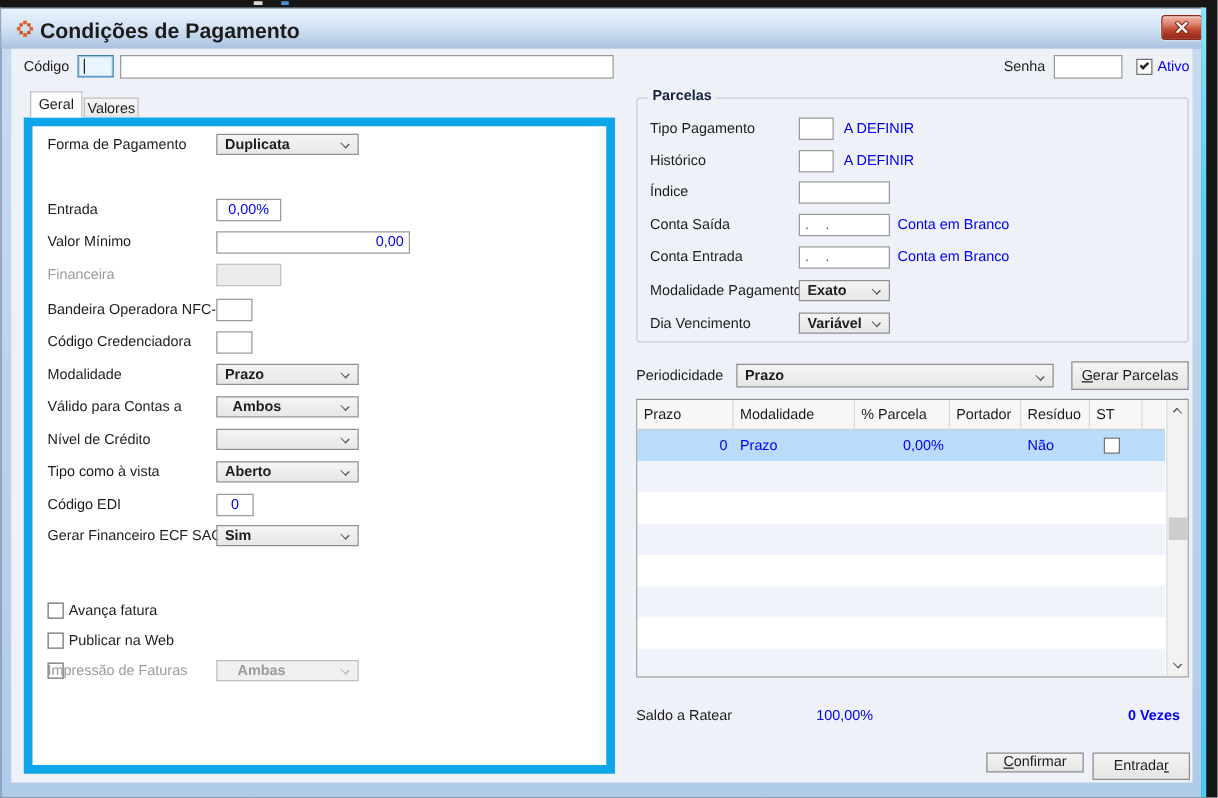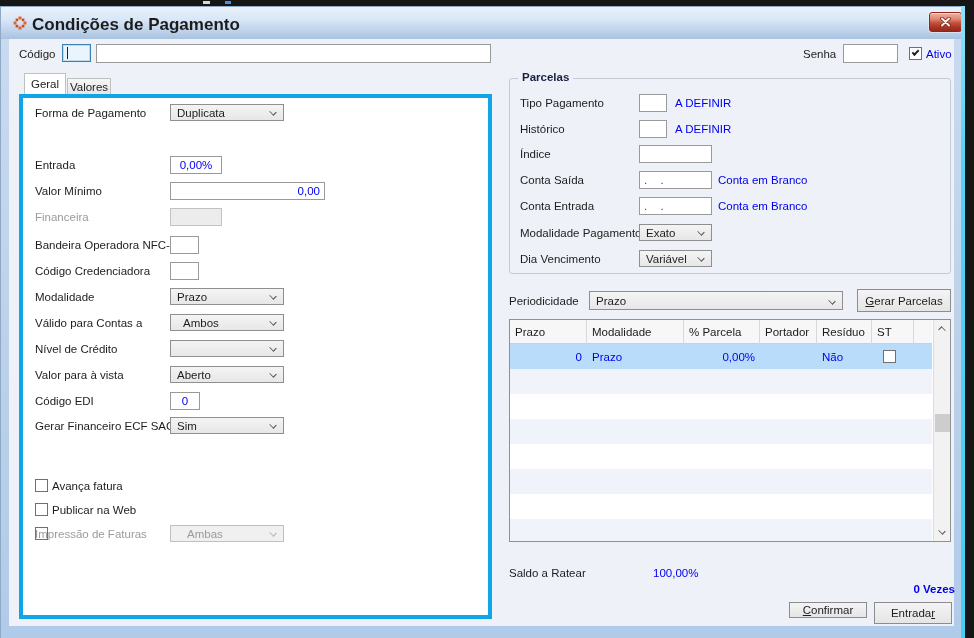--- a/index.html
+++ b/index.html
@@ -36,42 +36,42 @@
          color:#0000ee; display:flex; align-items:center; padding:0 4px; }
   .txt.center { justify-content:center; }
   .txt.right { justify-content:flex-end; }
   .txt.dis { background:#ececec; border-color:#c2c2c2; }
   .txt.focus { border:1px solid #3c7fb1; background:#e9f4fd; box-shadow:inset 0 0 0 1px #bcdcf4; }
   .caret { width:1px; height:12px; background:#222; }
   .dots { color:#3a3aa0; letter-spacing:5px; }
 
   .combo { position:absolute; background:linear-gradient(180deg,#f4f4f4,#e7e7e7);
          border:1px solid #8f8f8f; font-size:11.5px; color:#1d1d1d;
-         display:flex; align-items:center; padding:0 18px 0 6px; }
+         display:flex; align-items:center; padding:0 18px 0 6px;font-weight:bold; }
   .combo.dis { background:#f0f0f0; color:#9b9b9b; border-color:#c0c0c0;padding-left:16px; }
   .chev { position:absolute; right:7px; top:4px; width:6px; height:6px;
          border-right:1.4px solid #4e4e4e; border-bottom:1.4px solid #4e4e4e;
          transform:rotate(45deg) scale(1,.75); }
   .combo.dis .chev { border-color:#b0b0b0; }
 
   .cb { position:absolute; width:13px; height:13px; background:#fff; border:1px solid #707070; }
   .check { position:absolute; left:2px; top:2px; width:7px; height:4px;
          border-left:2px solid #222; border-bottom:2px solid #222; transform:rotate(-45deg); }
 
   .btn { position:absolute; background:linear-gradient(180deg,#f4f4f4,#e5e5e5);
          border:1px solid #8c8c8c; font-size:11.5px; color:#1d1d1d;
          display:flex; align-items:center; justify-content:center; }
 
   
   .tab { position:absolute; font-size:11.5px; color:#1d1d1d; display:flex; align-items:center;
          justify-content:center; border:1px solid #c0c0c0; border-bottom:none; }
   .tab.active { left:15px; top:34px; width:42px; height:21px; background:#fff; z-index:3; }
   .tab.inactive { left:58px; top:39px; width:44px; height:16px; background:linear-gradient(180deg,#f6f6f6,#e6e6e6); }
   .tabpage { position:absolute; left:10px; top:55px; width:473px; height:525px; background:#fff;
-         border:4px solid #0ea5e9; z-index:2; }
+         border:7px solid #0ea5e9; z-index:2; }
 
   .row { position:absolute; left:0; width:100%; height:18px; }
   .row .lbl { position:absolute; left:12px; top:3px; }
   .cbrow { position:absolute; left:0; width:100%; height:14px;margin-top:26px; }
   .cbrow .lbl { position:absolute; left:29px; top:0px; }
   .cbrow .cb { left:12px; top:-1px; }
 
   
   .grp { position:absolute; left:500px; top:39px; width:442px; height:196px;
          border:1px solid #c6cad3; border-radius:3px; }
@@ -98,22 +98,22 @@
          border-left:1px solid #dcdcdc; }
   .sarrow { position:absolute; left:0; width:17px; height:17px; }
   .chev-up, .chev-dn { position:absolute; left:5px; width:6px; height:6px;
          border-right:1.4px solid #4e4e4e; border-bottom:1.4px solid #4e4e4e; }
   .chev-up { top:7px; transform:rotate(-135deg) scale(1,.75); }
   .chev-dn { top:4px; transform:rotate(45deg) scale(1,.75); }
   .sthumb { position:absolute; left:1px; top:94px; width:15px; height:18px; background:#cdcdcd; }
 
   .footer-lbl { position:absolute; font-size:11.5px; color:#1d1d1d; }
   .footer-val { position:absolute; font-size:11.5px; color:#0000ee; }
-  .footer-vezes { position:absolute; left:504px; top:528px; width:442px; text-align:right;
-         font-size:11.5px; font-weight:bold; color:#0000ee;margin-top:16px; }
+  .footer-vezes { position:absolute; left:493px; top:528px; width:442px; text-align:right;
+         font-size:11.5px; font-weight:bold; color:#0000ee; }
   u { text-decoration:underline; }
 </style>
 </head>
 <body>
 
 <div class="topmark" style="left:203px;width:7px;background:#d8d8d8"></div>
 <div class="topmark" style="left:225px;width:6px;background:#4a90d9"></div>
 
 <div class="win">
   <div class="titlebar">
@@ -226,21 +226,21 @@
 
       <div class="row" style="top:242px">
         <span class="lbl">Nível de Crédito</span>
         <div class="combo" style="left:147px;top:0;width:114px;height:17px">
           <span></span>
             <span class="chev"></span>
         </div>
       </div>
 
       <div class="row" style="top:268px">
-        <span class="lbl">Valor para à vista</span>
+        <span class="lbl">Tipo como à vista</span>
         <div class="combo" style="left:147px;top:0;width:114px;height:17px">
           <span>Aberto</span>
             <span class="chev"></span>
         </div>
       </div>
 
       <div class="row" style="top:294px">
         <span class="lbl">Código EDI</span>
         <div class="txt center" style="left:147px;top:0;width:30px;height:18px">
           <span>0</span>

